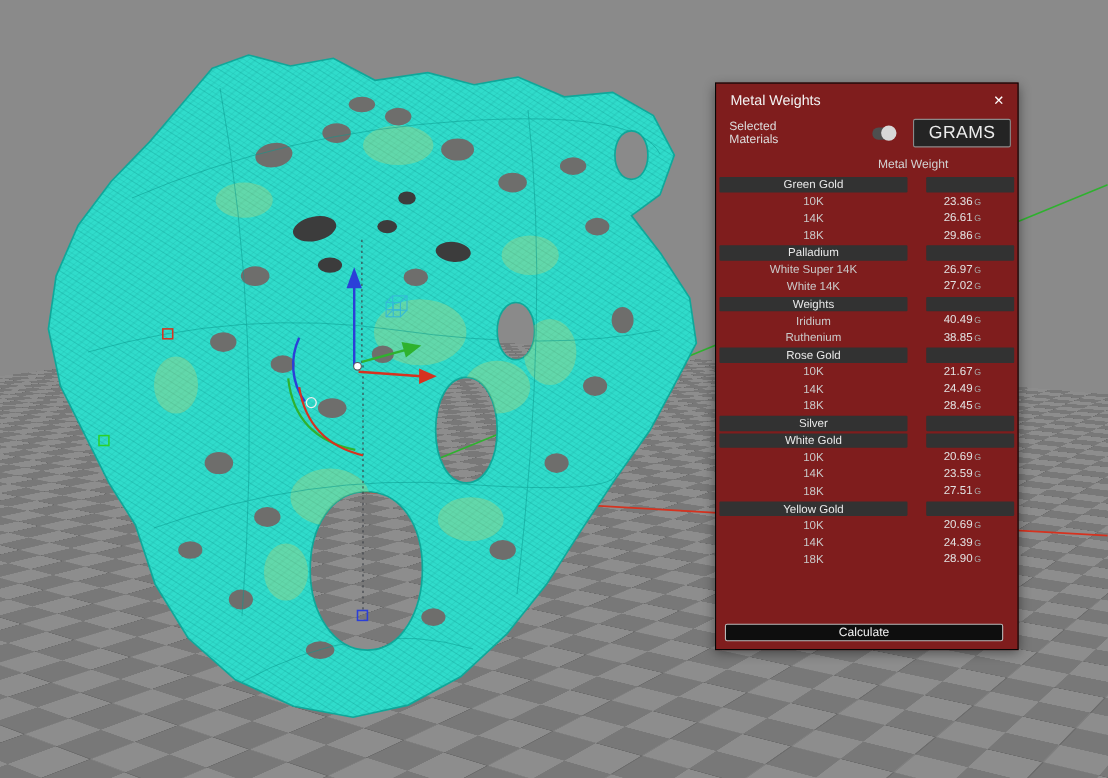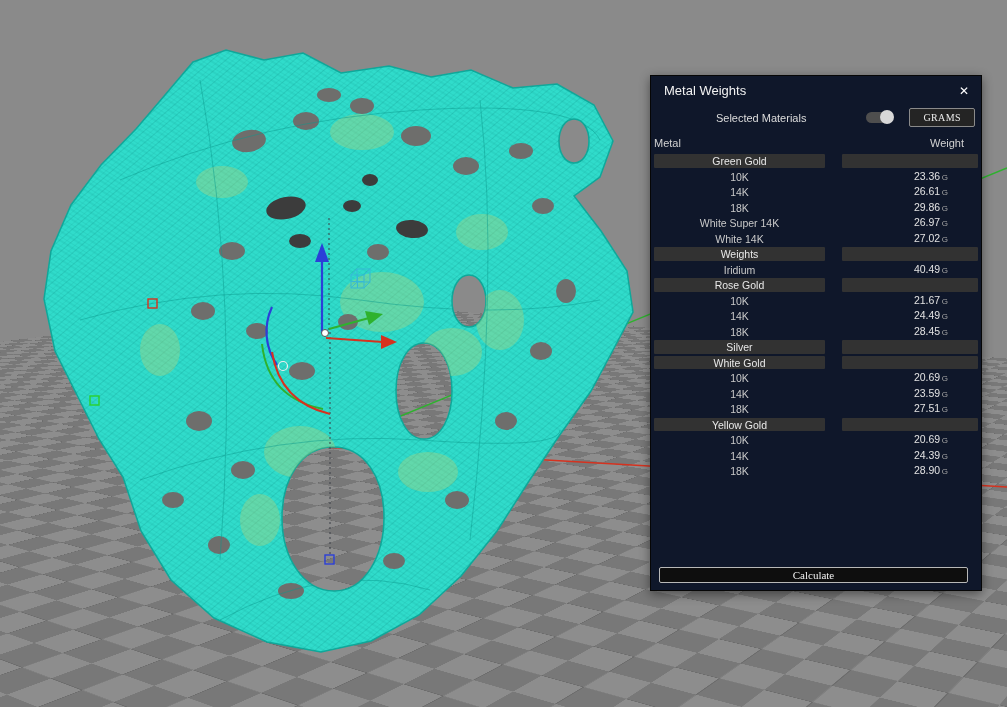--- a/index.html
+++ b/index.html
@@ -17,45 +17,45 @@
       repeating-conic-gradient(#8d8d8d 0% 25%, #787878 25% 50%);
     background-size:140px 140px;
     transform: perspective(1100px) rotateX(56deg) rotateZ(36deg);
     transform-origin:50% 50%;
   }
 
   .overlay { position:absolute; inset:0; z-index:5; }
 
   
   .panel {
-    position:absolute; left:650px; top:75px; width:332px; height:516px;
-    background:#0f172a; border:1px solid #060606; box-shadow:0 3px 10px rgba(0,0,0,.45);
+    position:absolute; left:650px; top:75px; width:276px; height:516px;
+    background:#7f1d1d; border:1px solid #060606; box-shadow:0 3px 10px rgba(0,0,0,.45);
     z-index:10;
   }
   .panel-header { display:flex; justify-content:space-between; align-items:center; padding:7px 12px 3px 13px; }
   .panel-title { color:#f2f2f2; font-size:13px; }
   .close { color:#ffffff; font-size:12px; cursor:pointer; line-height:12px; }
   .materials-row { display:flex; align-items:center; justify-content:flex-end; padding:7px 6px 6px 12px; }
   .mat-label { color:#dcdcdc; font-size:11px; margin-right:60px; }
   .toggle { width:27px; height:11px; background:#4e4e4e; border-radius:7px; position:relative; display:inline-block; margin-right:16px; cursor:pointer; }
   .knob { position:absolute; right:-1px; top:-2px; width:14px; height:14px; border-radius:50%; background:#d8d8d8; }
-  .grams-btn { background:#242424; border:1px solid #8a8a8a; color:#ececec; font-size:10px; padding:3px 13px; border-radius:2px; letter-spacing:.4px; font-family:Liberation Serif, serif; cursor:pointer; }
+  .grams-btn { background:#242424; border:1px solid #8a8a8a; color:#ececec; font-size:16px; padding:3px 13px; border-radius:2px; letter-spacing:.4px; font-family:Liberation Sans, sans-serif; cursor:pointer; }
   .col-header { display:grid; grid-template-columns:171px 1fr; gap:3px; padding:3px 3px 2px 3px; }
-  .col-header > div { color:#d2d2d2; font-size:11px; text-align:left; line-height:15px; }
-  .col-header .ch-weight { text-align:right; padding-right:14px; }
+  .col-header > div { color:#d2d2d2; font-size:11px; text-align:right; line-height:15px; }
+  .col-header .ch-weight { text-align:left; padding-right:14px; }
   .table-body { padding:0 3px; }
   .trow { display:grid; grid-template-columns:171px 1fr; gap:17px; height:15.5px; align-items:center; }
   .trow .c1 { text-align:center; font-size:10.5px; color:#c9c9c9; line-height:14px; }
   .trow .c2 { text-align:right; padding-right:30px; font-size:10.5px; color:#e2e2e2; line-height:14px; }
   .trow.group .c1, .trow.group .c2 { background:#323232; color:#e8e8e8; height:13.5px; border-radius:1px; }
   .unit { font-size:8px; color:#a6a6a6; }
   .calc-btn {
     position:absolute; left:8px; right:13px; bottom:7px; height:16px;
     background:#0e0e0e; border:1px solid #b8b8b8; border-radius:2px;
-    color:#f0f0f0; font-size:11px; line-height:12px; font-family:Liberation Serif, serif; cursor:pointer;
+    color:#f0f0f0; font-size:11px; line-height:12px; font-family:Liberation Sans, sans-serif; cursor:pointer;
   }
 </style>
 </head>
 <body>
 
 <div class="scene">
   <div class="ground"></div>
 
   <svg class="overlay" width="1007" height="707" viewBox="0 0 1007 707">
     <defs>
@@ -216,36 +216,44 @@
         <div class="c2"><span class="val">23.36</span><span class="unit"> G</span></div>
       </div>
       <div class="trow">
         <div class="c1">14K</div>
         <div class="c2"><span class="val">26.61</span><span class="unit"> G</span></div>
       </div>
       <div class="trow">
         <div class="c1">18K</div>
         <div class="c2"><span class="val">29.86</span><span class="unit"> G</span></div>
       </div>
+      <div class="trow group">
+        <div class="c1">Palladium</div>
+        <div class="c2"></div>
+      </div>
       <div class="trow">
         <div class="c1">White Super 14K</div>
         <div class="c2"><span class="val">26.97</span><span class="unit"> G</span></div>
       </div>
       <div class="trow">
         <div class="c1">White 14K</div>
         <div class="c2"><span class="val">27.02</span><span class="unit"> G</span></div>
       </div>
       <div class="trow group">
         <div class="c1">Weights</div>
         <div class="c2"></div>
       </div>
       <div class="trow">
         <div class="c1">Iridium</div>
         <div class="c2"><span class="val">40.49</span><span class="unit"> G</span></div>
       </div>
+      <div class="trow">
+        <div class="c1">Ruthenium</div>
+        <div class="c2"><span class="val">38.85</span><span class="unit"> G</span></div>
+      </div>
       <div class="trow group">
         <div class="c1">Rose Gold</div>
         <div class="c2"></div>
       </div>
       <div class="trow">
         <div class="c1">10K</div>
         <div class="c2"><span class="val">21.67</span><span class="unit"> G</span></div>
       </div>
       <div class="trow">
         <div class="c1">14K</div>

